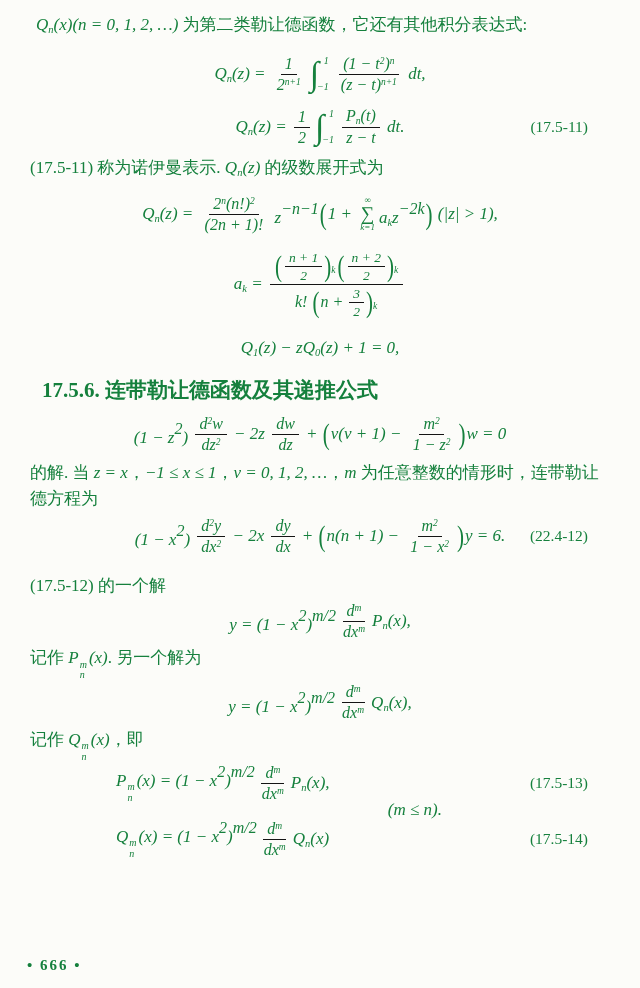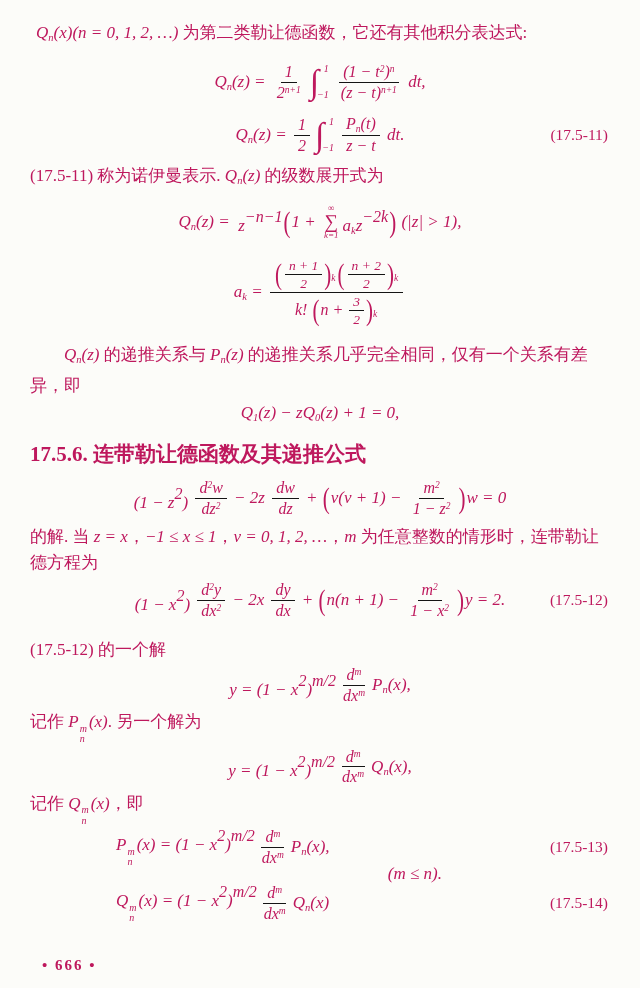--- a/index.html
+++ b/index.html
@@ -1,18 +1,18 @@
 <!DOCTYPE html>
 <html><head>
 <meta charset="utf-8">
 <style>
   html,body{margin:0;padding:0;width:640px;height:988px;overflow:hidden;background:#efefec;}
   .page{
     position:relative;width:640px;height:988px;box-sizing:border-box;
-    padding:20px 30px 0 30px;background:#fcfcf9;color:#be185d;
+    padding:12px 30px 0 30px;background:#fcfcf9;color:#15803d;
     font-family:"Liberation Serif","DejaVu Serif",serif;
   }
   .para{font-size:17px;line-height:26px;margin:0;}
   .ind1{text-indent:6px}
   .ind2{text-indent:34px}
   .ind15{text-indent:24px}
   .mi{font-style:italic;}
   sub{font-size:10.5px;vertical-align:-0.3em;}
   sup{font-size:16px;vertical-align:0.55em;}
   .frow{display:flex;justify-content:center;align-items:center;position:relative;}
@@ -30,23 +30,23 @@
   .lims span:first-child{align-self:flex-end;}
   .sumw{display:inline-flex;flex-direction:column;align-items:center;line-height:1;margin:0 4px;}
   .sumt{font-size:9px;font-style:normal;}
   .sums{font-size:19px;font-style:normal;line-height:.95;}
   .sumb{font-size:9px;}
   .big{font-size:21px;line-height:1;font-style:normal;transform:scaleY(1.4);margin:0 1px;}
   .bigs{display:inline-flex;align-items:flex-end;}
   .bigs .bp{font-size:21px;line-height:1;font-style:normal;transform:scaleY(1.4);}
   .bigs .bs{font-size:9.5px;margin:0 1px 1px 0;font-style:italic;}
   .ss{display:inline-flex;flex-direction:column;align-items:flex-start;font-size:10px;line-height:1.05;vertical-align:-0.45em;margin:0 2px 0 1px;}
-  .eqnum{position:absolute;right:2px;font-size:15.5px;font-style:normal;}
-  .h2{font-size:21px;font-weight:bold;margin:0;line-height:32px;font-family:"Liberation Serif","DejaVu Serif",serif;}
-  .footer{position:absolute;left:42px;bottom:14px;font-size:15px;font-weight:bold;letter-spacing:2px;}
+  .eqnum{position:absolute;right:22px;font-size:15.5px;font-style:normal;}
+  .h2{font-size:21px;font-weight:bold;margin:12px;line-height:32px;font-family:"Liberation Serif","DejaVu Serif",serif;}
+  .footer{position:absolute;left:27px;bottom:14px;font-size:15px;font-weight:bold;letter-spacing:2px;}
   .shiftl{justify-content:flex-start;padding-left:86px;}
   .mnrow{justify-content:flex-end;padding-right:168px;margin:-4px 0 -2px 0;}
 </style>
 </head>
 <body>
 
 <div class="page">
 
   <p class="para ind1" style="margin-bottom:6px"><span class="mi"><span class="run">Q<sub>n</sub>(x)(n = 0, 1, 2, …)</span></span><span class="run">  为第二类勒让德函数，它还有其他积分表达式:</span></p>
 
@@ -109,20 +109,28 @@
         <span class="run"> dt.</span>
       </span>
     <span class="eqnum">(17.5-11)</span>
   </div>
 
   <p class="para" style="margin-bottom:4px"><span class="run">(17.5-11) 称为诺伊曼表示. </span><span class="mi"><span class="run">Q<sub>n</sub>(z)</span></span><span class="run"> 的级数展开式为</span></p>
 
   <div class="frow" style="min-height:48px;margin-bottom:4px">
     <span class="math">
         <span class="run">Q<sub>n</sub>(z) = </span>
+        <span class="frac">
+          <span class="fn">
+            <span class="run">2<sup>n</sup>(n!)<sup>2</sup></span>
+          </span>
+          <span class="fd">
+            <span class="run">(2n + 1)!</span>
+          </span>
+        </span>
         <span class="run"> z<sup>−n−1</sup></span>
         <span class="big">(</span>
         <span class="run">1 + </span>
         <span class="sumw">
           <span class="sumt">∞</span>
           <span class="sums">∑</span>
           <span class="sumb">k=1</span>
         </span>
         <span class="run">a<sub>k</sub>z<sup>−2k</sup></span>
         <span class="big">)</span>
@@ -177,21 +185,20 @@
             </span>
             <span class="bigs">
               <span class="bp">)</span>
               <span class="bs">k</span>
             </span>
           </span>
         </span>
       </span>
   </div>
 
-  <p class="para ind2"><span class="mi"><span class="run">Q<sub>n</sub>(z)</span></span><span class="run"> 的递推关系与 </span><span class="mi"><span class="run">P<sub>n</sub>(z)</span></span><span class="run"> 的递推关系几乎完全相同，仅有一个关系有差异，即</span></p>
 
   <div class="frow" style="min-height:28px;margin-bottom:11px">
     <span class="math">
         <span class="run">Q<sub>1</sub>(z) − zQ<sub>0</sub>(z) + 1 = 0,</span>
       </span>
   </div>
 
 
   <h2 class="h2" style="margin-bottom:4px"><span>17.5.6.</span> <span>连带勒让德函数及其递推公式</span></h2>
 
@@ -259,23 +266,23 @@
         <span class="run">n(n + 1) − </span>
         <span class="frac">
           <span class="fn">
             <span class="run">m<sup>2</sup></span>
           </span>
           <span class="fd">
             <span class="run">1 − x<sup>2</sup></span>
           </span>
         </span>
         <span class="big">)</span>
-        <span class="run">y = 2.</span>
-      </span>
-    <span class="eqnum">(17.5-12)</span>
+        <span class="run">y = 6.</span>
+      </span>
+    <span class="eqnum">(22.4-12)</span>
   </div>
 
   <p class="para"><span class="run">(17.5-12) 的一个解</span></p>
 
   <div class="frow" style="min-height:44px;margin-bottom:2px">
     <span class="math">
         <span class="run">y = (1 − x<sup>2</sup>)<sup>m/2</sup></span>
         <span class="frac">
           <span class="fn">
             <span class="run">d<sup>m</sup></span>

